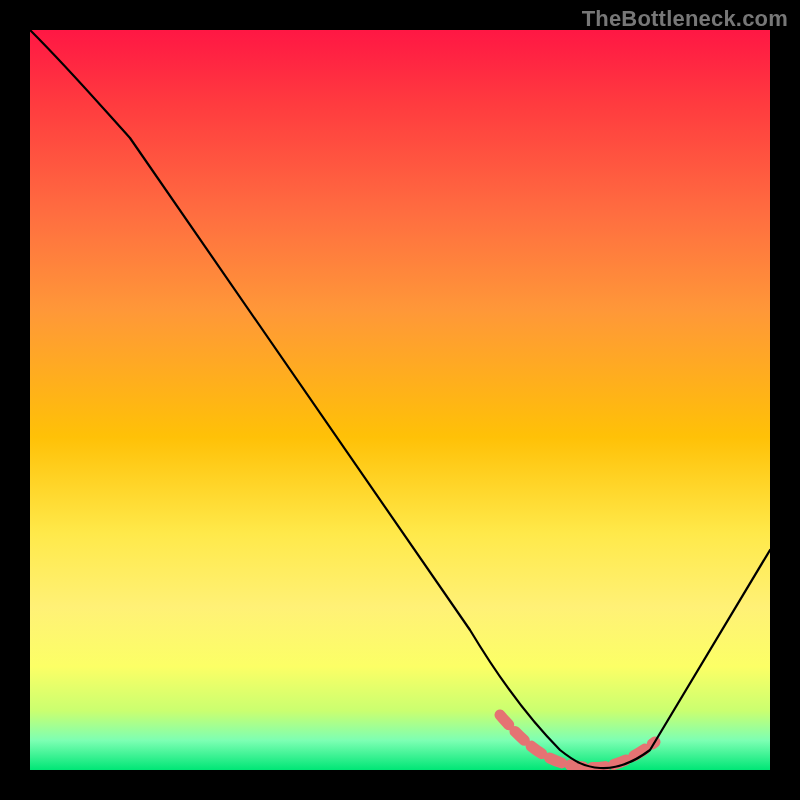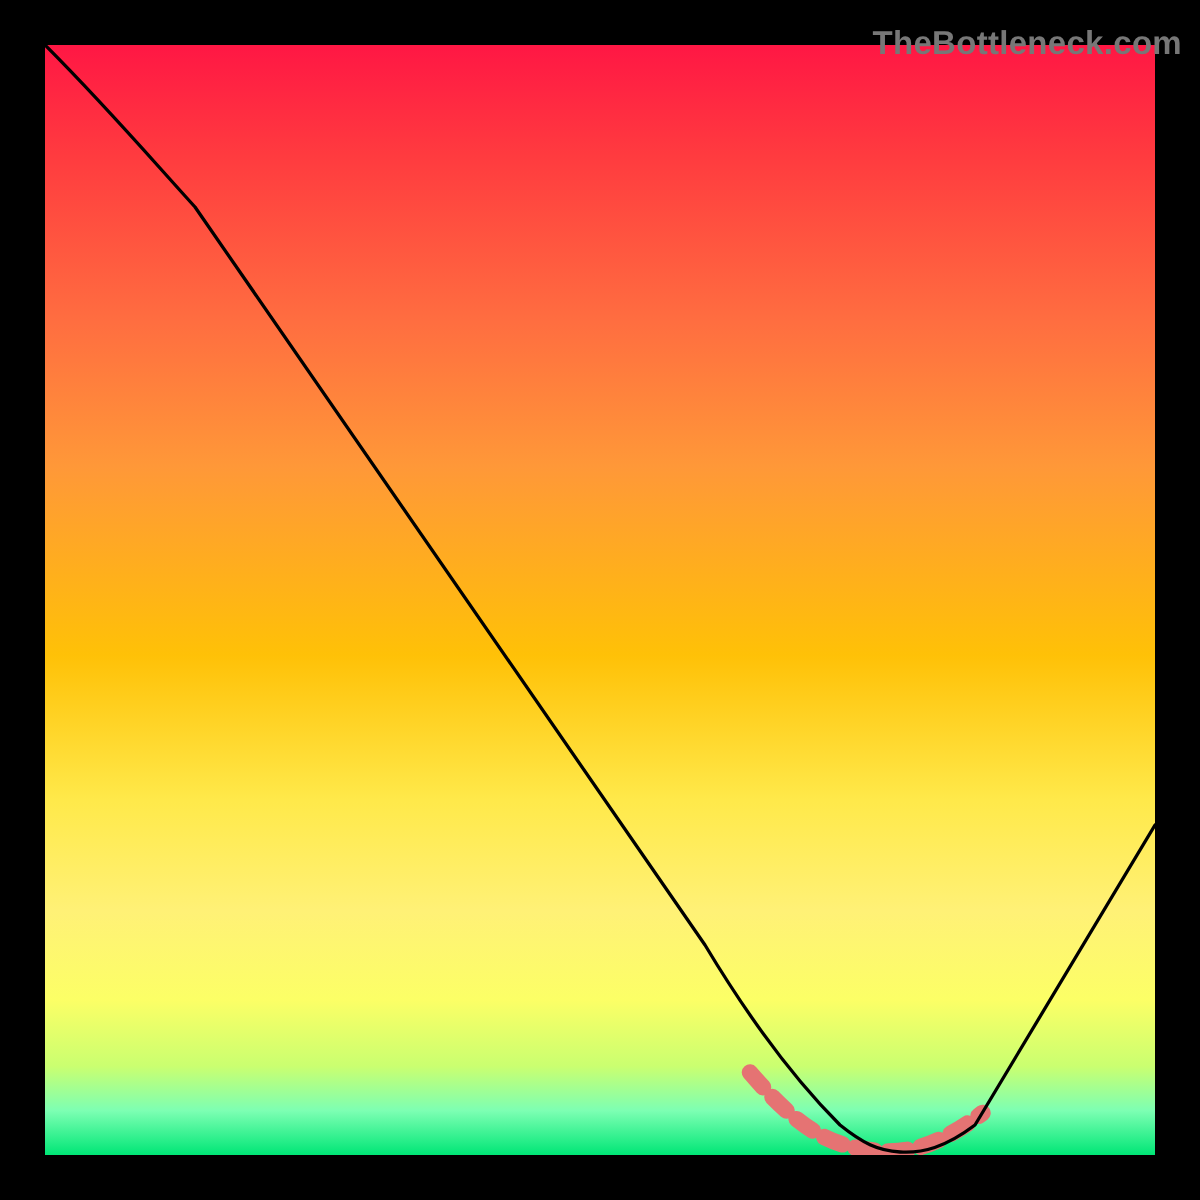--- a/index.html
+++ b/index.html
@@ -5,21 +5,21 @@
   * { margin: 0; padding: 0; box-sizing: border-box; }
   html, body { width: 800px; height: 800px; overflow: hidden; background: #000; }
   .frame {
     position: relative;
     width: 800px;
     height: 800px;
     background: #000;
   }
   .watermark {
     position: absolute;
-    top: 16px;
+    top: 6px;
     right: 12px;
     color: #777;
     font-family: Arial, Helvetica, sans-serif;
     font-size: 22px;
     font-weight: bold;
     letter-spacing: 0.2px;
     z-index: 10;
   }
   .plot-area {
     position: absolute;

